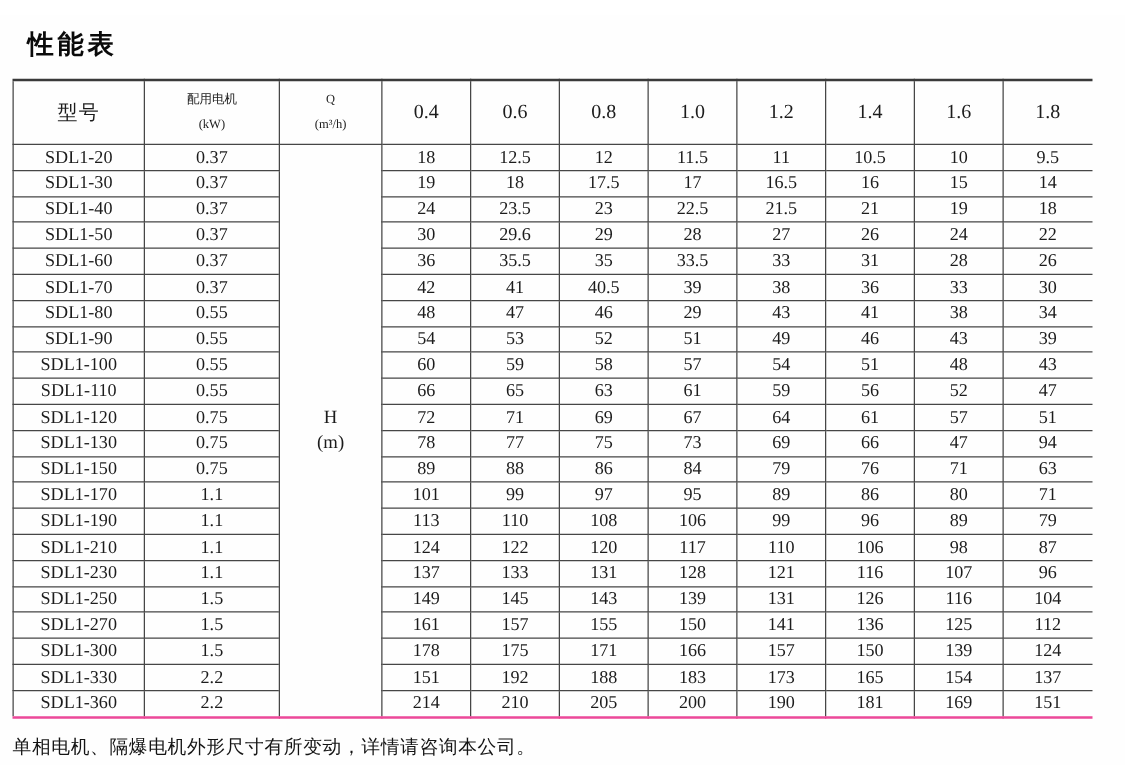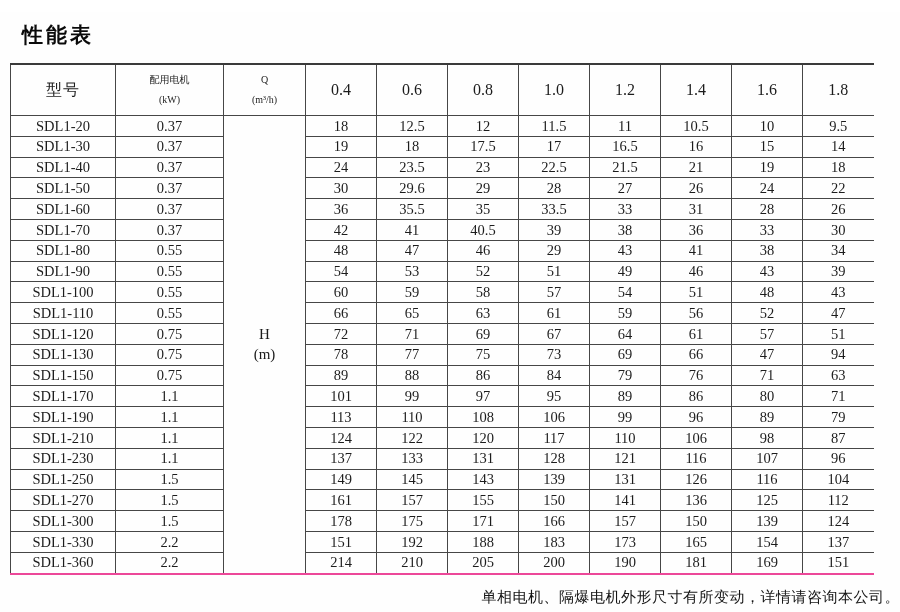--- a/index.html
+++ b/index.html
@@ -65,21 +65,20 @@
   td.h-span div {
     line-height: 20px;
     font-size: 15px;
   }
   .footnote {
     margin: 0;
     padding: 13px 0 0 10px;
     font-size: 15px;
     color: #141414;
     letter-spacing: 0.5px;
-    text-align: right;
   }
 </style>
 </head>
 <body>
 
 <div class="page">
 
   <h1 class="title">性能表</h1>
 
   <table class="perf">

